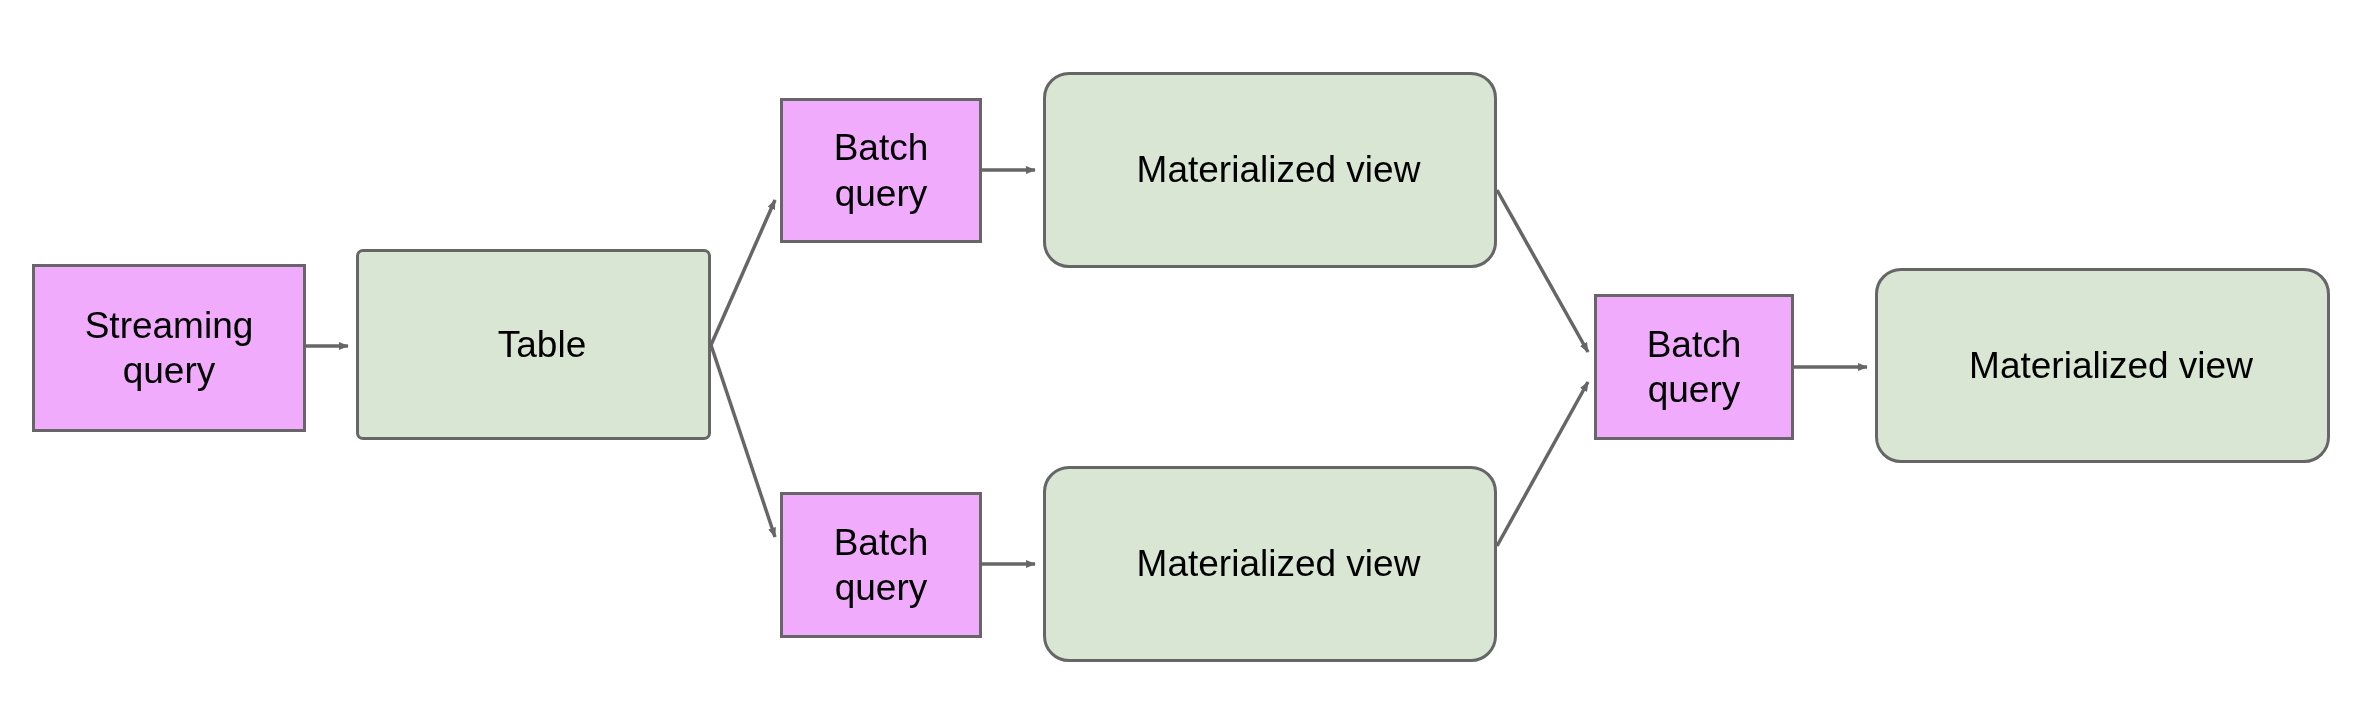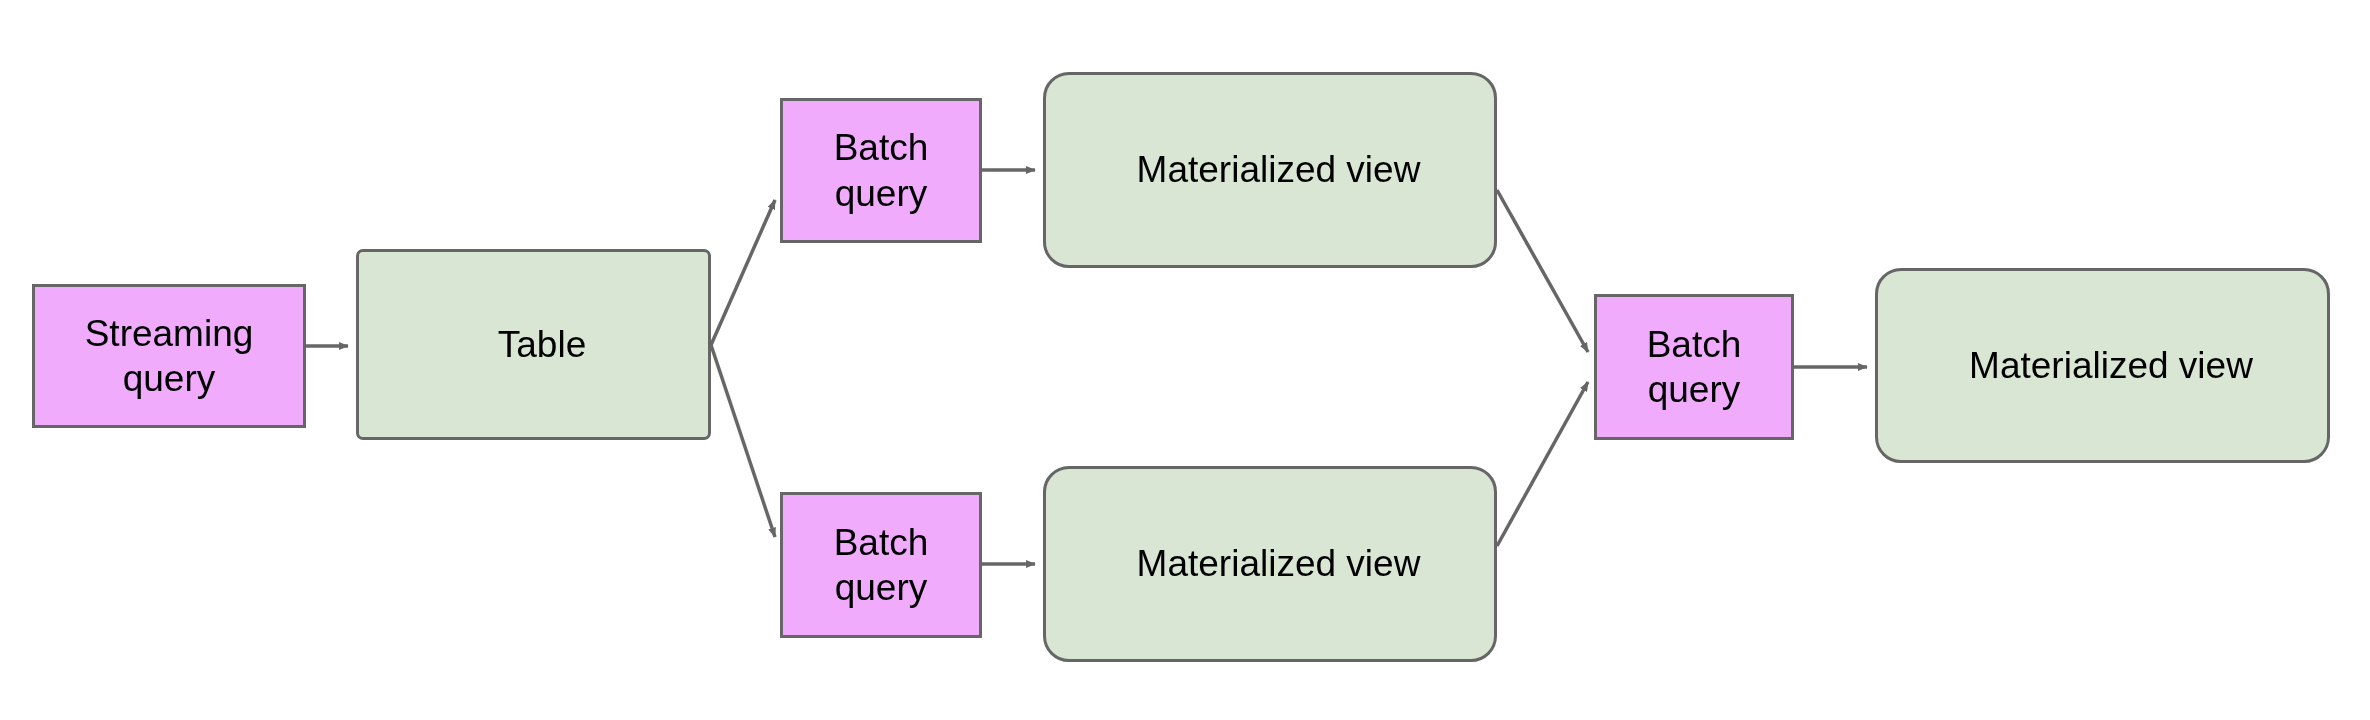--- a/index.html
+++ b/index.html
@@ -90,21 +90,21 @@
 
     <g>
       <line x1="1497" y1="546" x2="1588" y2="382" stroke="#666666" stroke-width="3.5" marker-end="url(#arrowhead)"></line>
     </g>
 
     <g>
       <line x1="1794" y1="367" x2="1867" y2="367" stroke="#666666" stroke-width="3.5" marker-end="url(#arrowhead)"></line>
     </g>
   </svg>
 
-  <div class="node query" style="left:32px; top:284px; width:274px; height:144px;">
+  <div class="node query" style="left:32px; top:264px; width:274px; height:168px;">
     <span class="node-label">Streaming
 query</span>
   </div>
 
   <div class="node store" style="left:356px; top:249px; width:355px; height:191px;border-radius:7px;">
     <span class="node-label">Table</span>
   </div>
 
   <div class="node query" style="left:780px; top:98px; width:202px; height:145px;">
     <span class="node-label">Batch

